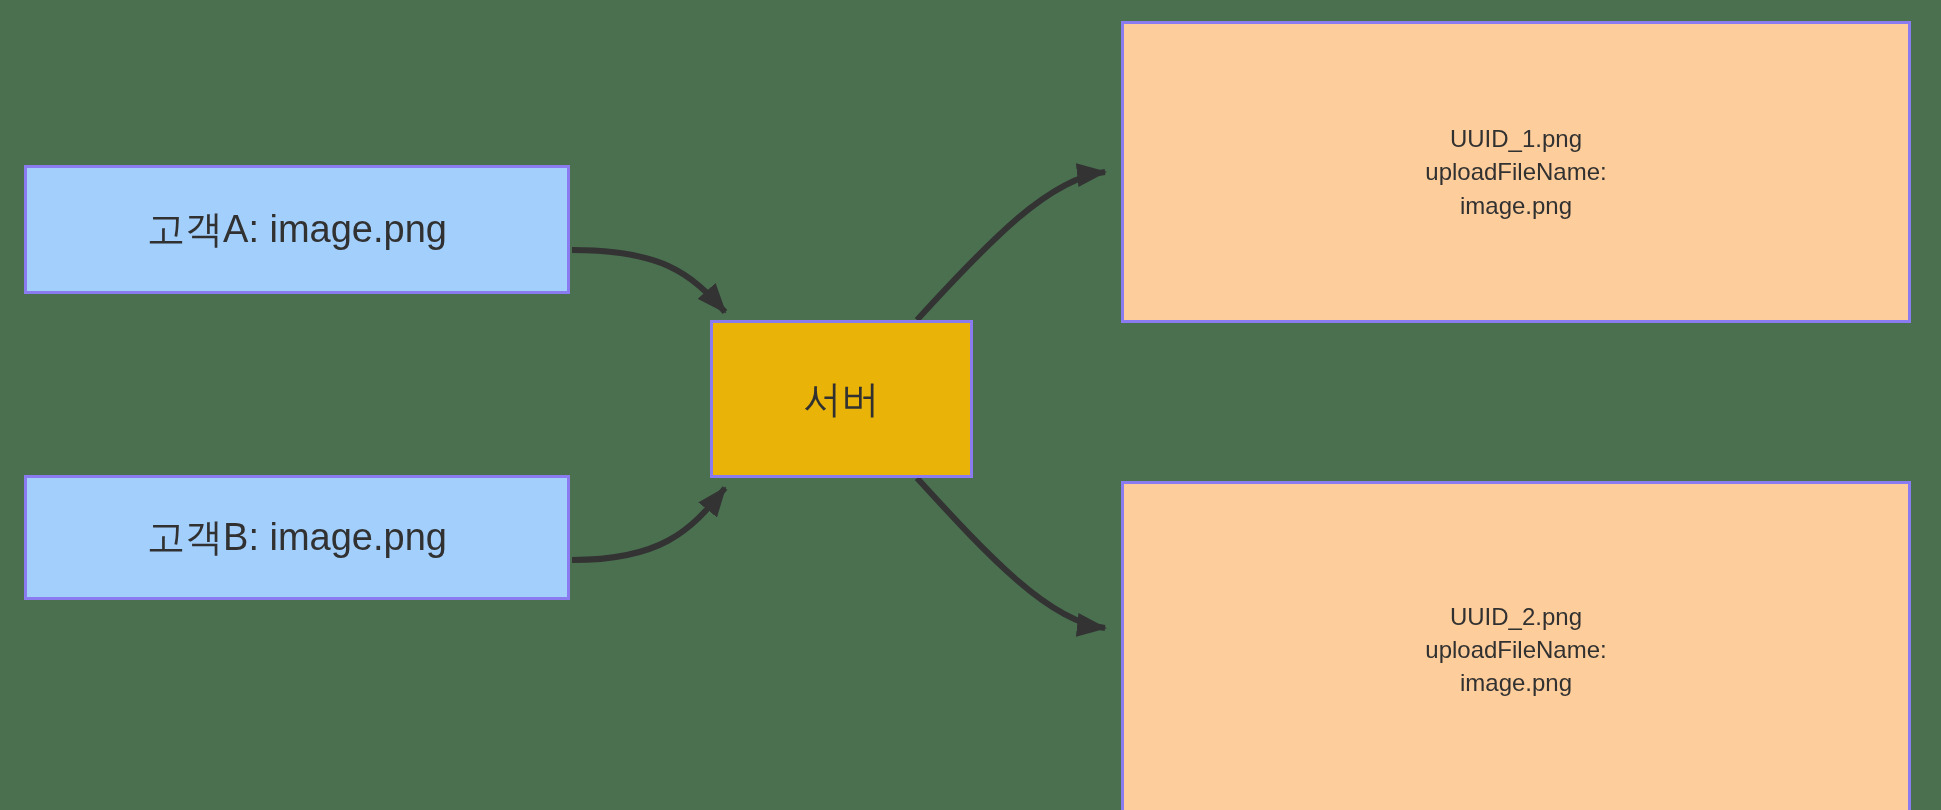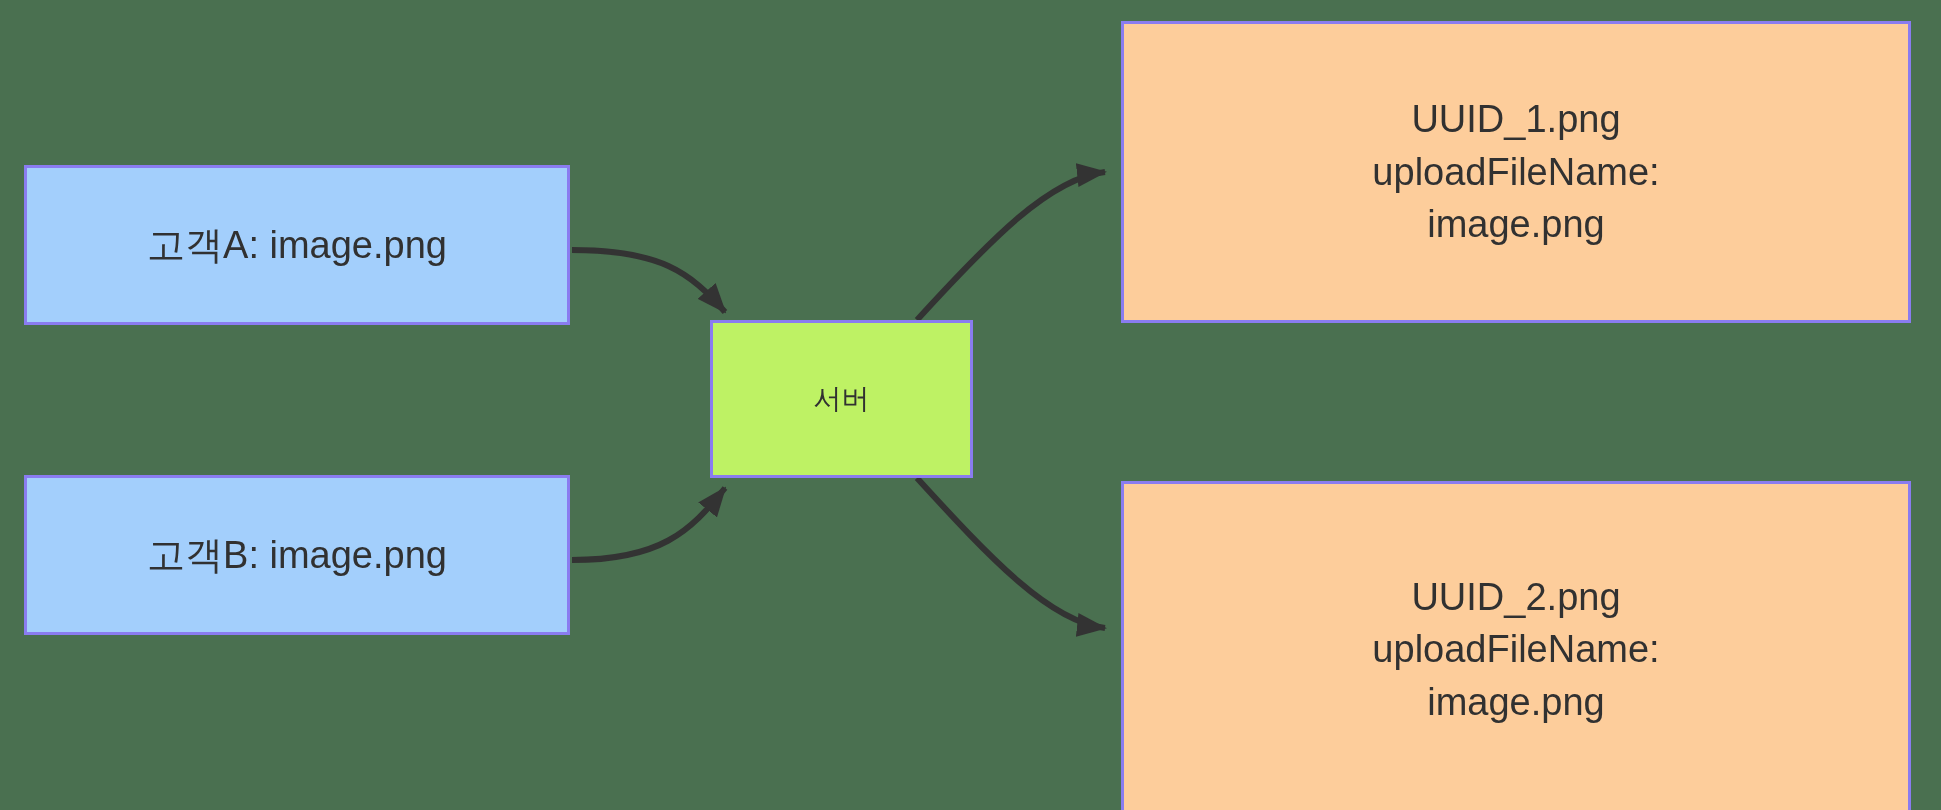--- a/index.html
+++ b/index.html
@@ -38,29 +38,29 @@
     text-align: center;
     color: #313131;
     line-height: 1.38;
     white-space: pre-line;
   }
   .node-client {
     background: #a3cffc;
     font-size: 38px;
   }
   .node-server {
-    background: #bef264;
-    font-size: 28px;
+    background: #eab308;
+    font-size: 38px;
   }
   .node-file {
     background: #fdcd9b;
-    font-size: 38px;
+    font-size: 24px;
   }
-  #client-a { left: 24px;   top: 165px; width: 546px; height: 160px; align-items: center; }
-  #client-b { left: 24px;   top: 475px; width: 546px; height: 160px; }
+  #client-a { left: 24px;   top: 165px; width: 546px; height: 129px; align-items: center; }
+  #client-b { left: 24px;   top: 475px; width: 546px; height: 125px; }
   #server   { left: 710px;  top: 320px; width: 263px; height: 158px; }
   #file-1   { left: 1121px; top: 21px;  width: 790px; height: 302px; }
   #file-2   { left: 1121px; top: 481px; width: 790px; height: 337px; }
   .node-label { display: block; }
 </style>
 </head>
 <body>
 
 <div id="canvas">
 

